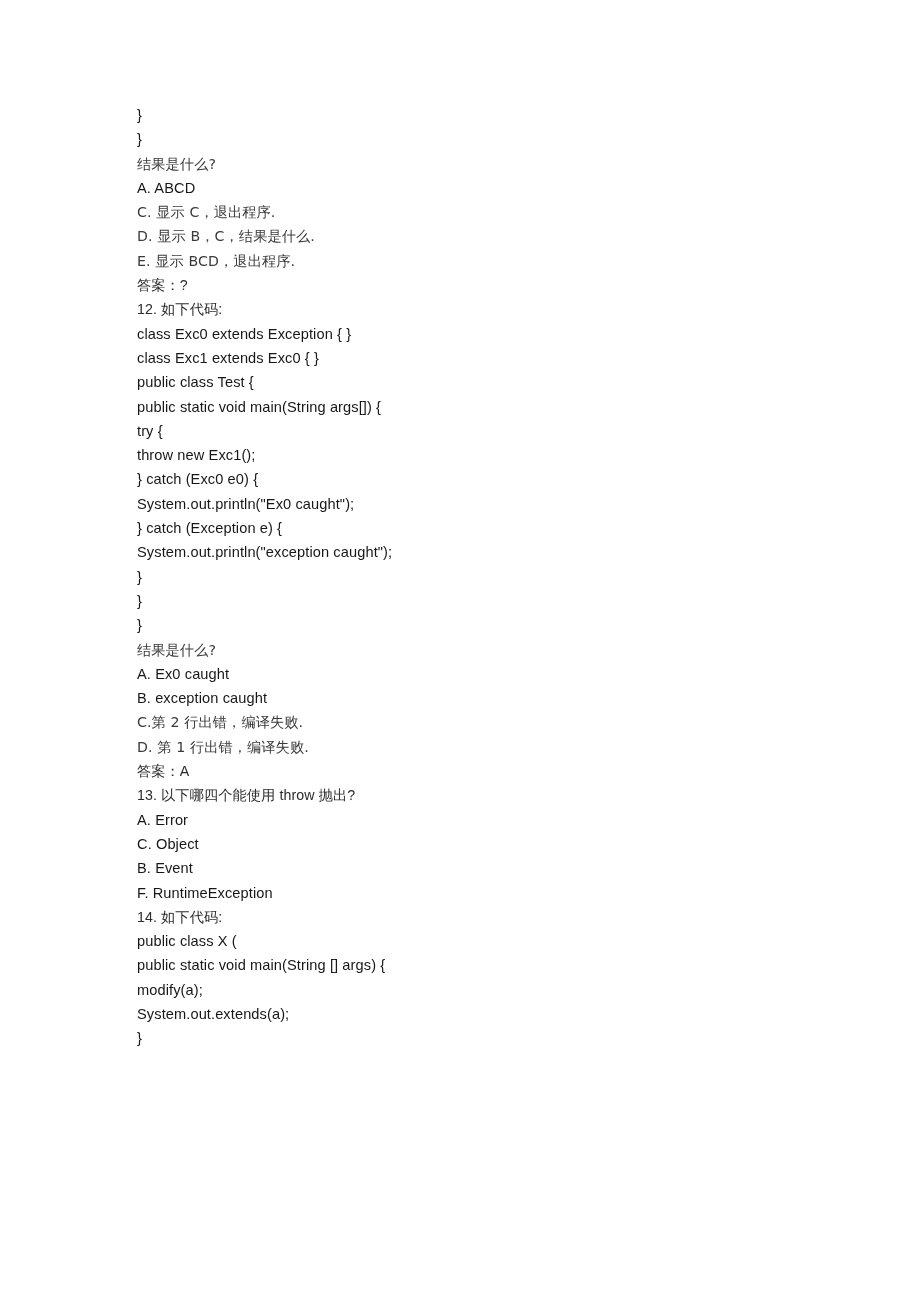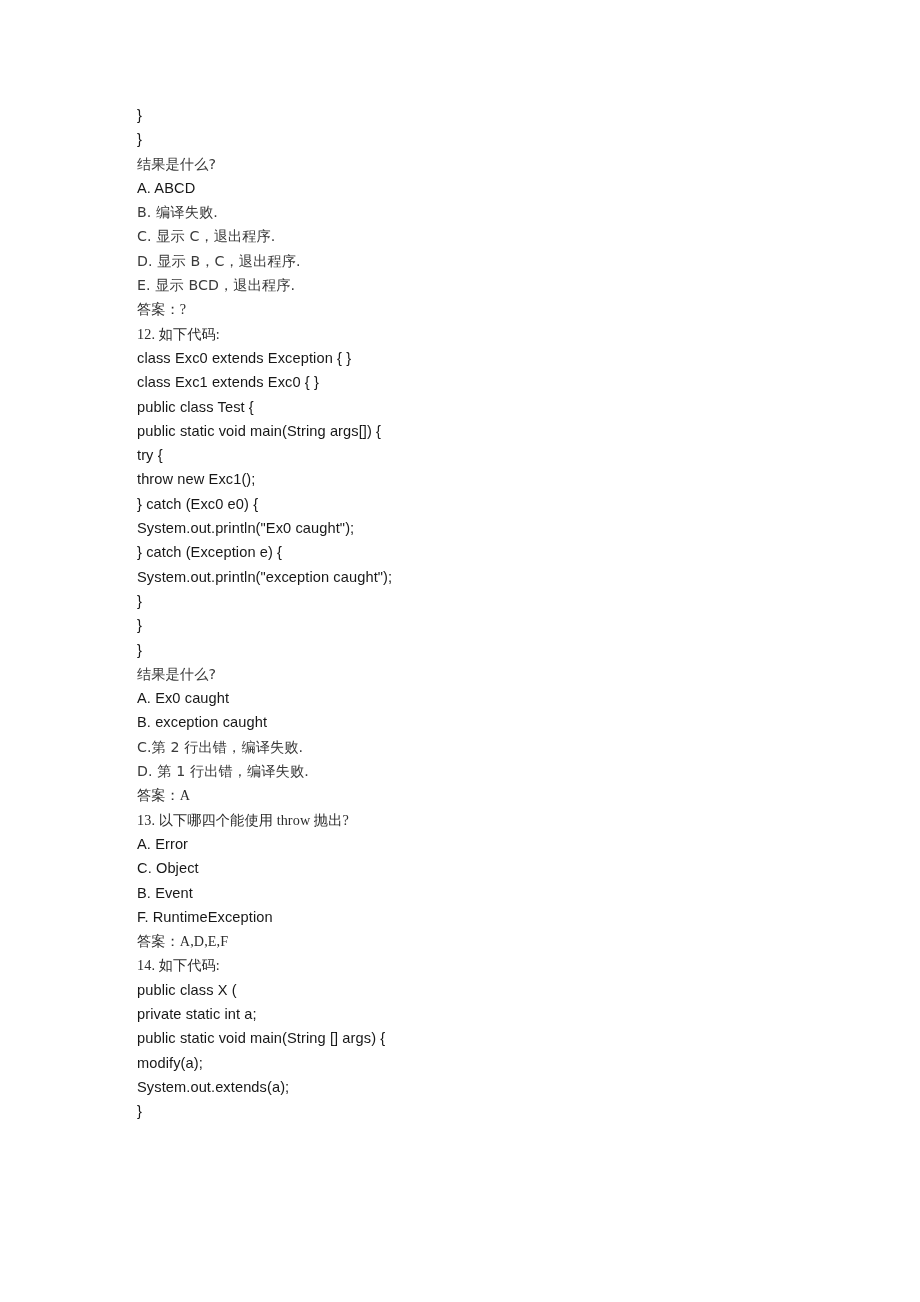--- a/index.html
+++ b/index.html
@@ -40,37 +40,36 @@
     font-family: "Liberation Sans", sans-serif;
     color: #171717;
   }
   
   .line.cjk {
     font-family: "DejaVu Sans", "Liberation Sans", sans-serif;
     color: #3a3a3a;
     font-size: 14.2px;
   }
   .line.cjk-strong {
-    font-family: Liberation Serif, serif;
+    font-family: Liberation Sans, sans-serif;
     color: #2c2c2c;
     font-size: 14.2px;
   }
 </style>
 </head>
 <body>
 
 <div class="page">
   <div class="doc-body" id="doc-body">
       <div class="line code">}</div>
       <div class="line code">}</div>
       <div class="line cjk">结果是什么?</div>
       <div class="line latin">A. ABCD</div>
-      <div class="line cjk">B. 编译失败.</div>
       <div class="line cjk">C. 显示 C，退出程序.</div>
-      <div class="line cjk">D. 显示 B，C，退出程序.</div>
+      <div class="line cjk">D. 显示 B，C，结果是什么.</div>
       <div class="line cjk">E. 显示 BCD，退出程序.</div>
       <div class="line cjk-strong">答案：?</div>
       <div class="line cjk-strong">12. 如下代码:</div>
       <div class="line code">class Exc0 extends Exception { }</div>
       <div class="line code">class Exc1 extends Exc0 { }</div>
       <div class="line code">public class Test {</div>
       <div class="line code">public static void main(String args[]) {</div>
       <div class="line code">try {</div>
       <div class="line code">throw new Exc1();</div>
       <div class="line code">} catch (Exc0 e0) {</div>
@@ -84,22 +83,20 @@
       <div class="line latin">A. Ex0 caught</div>
       <div class="line latin">B. exception caught</div>
       <div class="line cjk">C.第 2 行出错，编译失败.</div>
       <div class="line cjk">D. 第 1 行出错，编译失败.</div>
       <div class="line cjk-strong">答案：A</div>
       <div class="line cjk-strong">13. 以下哪四个能使用 throw 抛出?</div>
       <div class="line latin">A. Error</div>
       <div class="line latin">C. Object</div>
       <div class="line latin">B. Event</div>
       <div class="line latin">F. RuntimeException</div>
-      <div class="line cjk-strong">答案：A,D,E,F</div>
       <div class="line cjk-strong">14. 如下代码:</div>
       <div class="line code">public class X (</div>
-      <div class="line code">private static int a;</div>
       <div class="line code">public static void main(String [] args) {</div>
       <div class="line code">modify(a);</div>
       <div class="line code">System.out.extends(a);</div>
       <div class="line code">}</div>
     </div>
 </div>
 
 </body></html>

